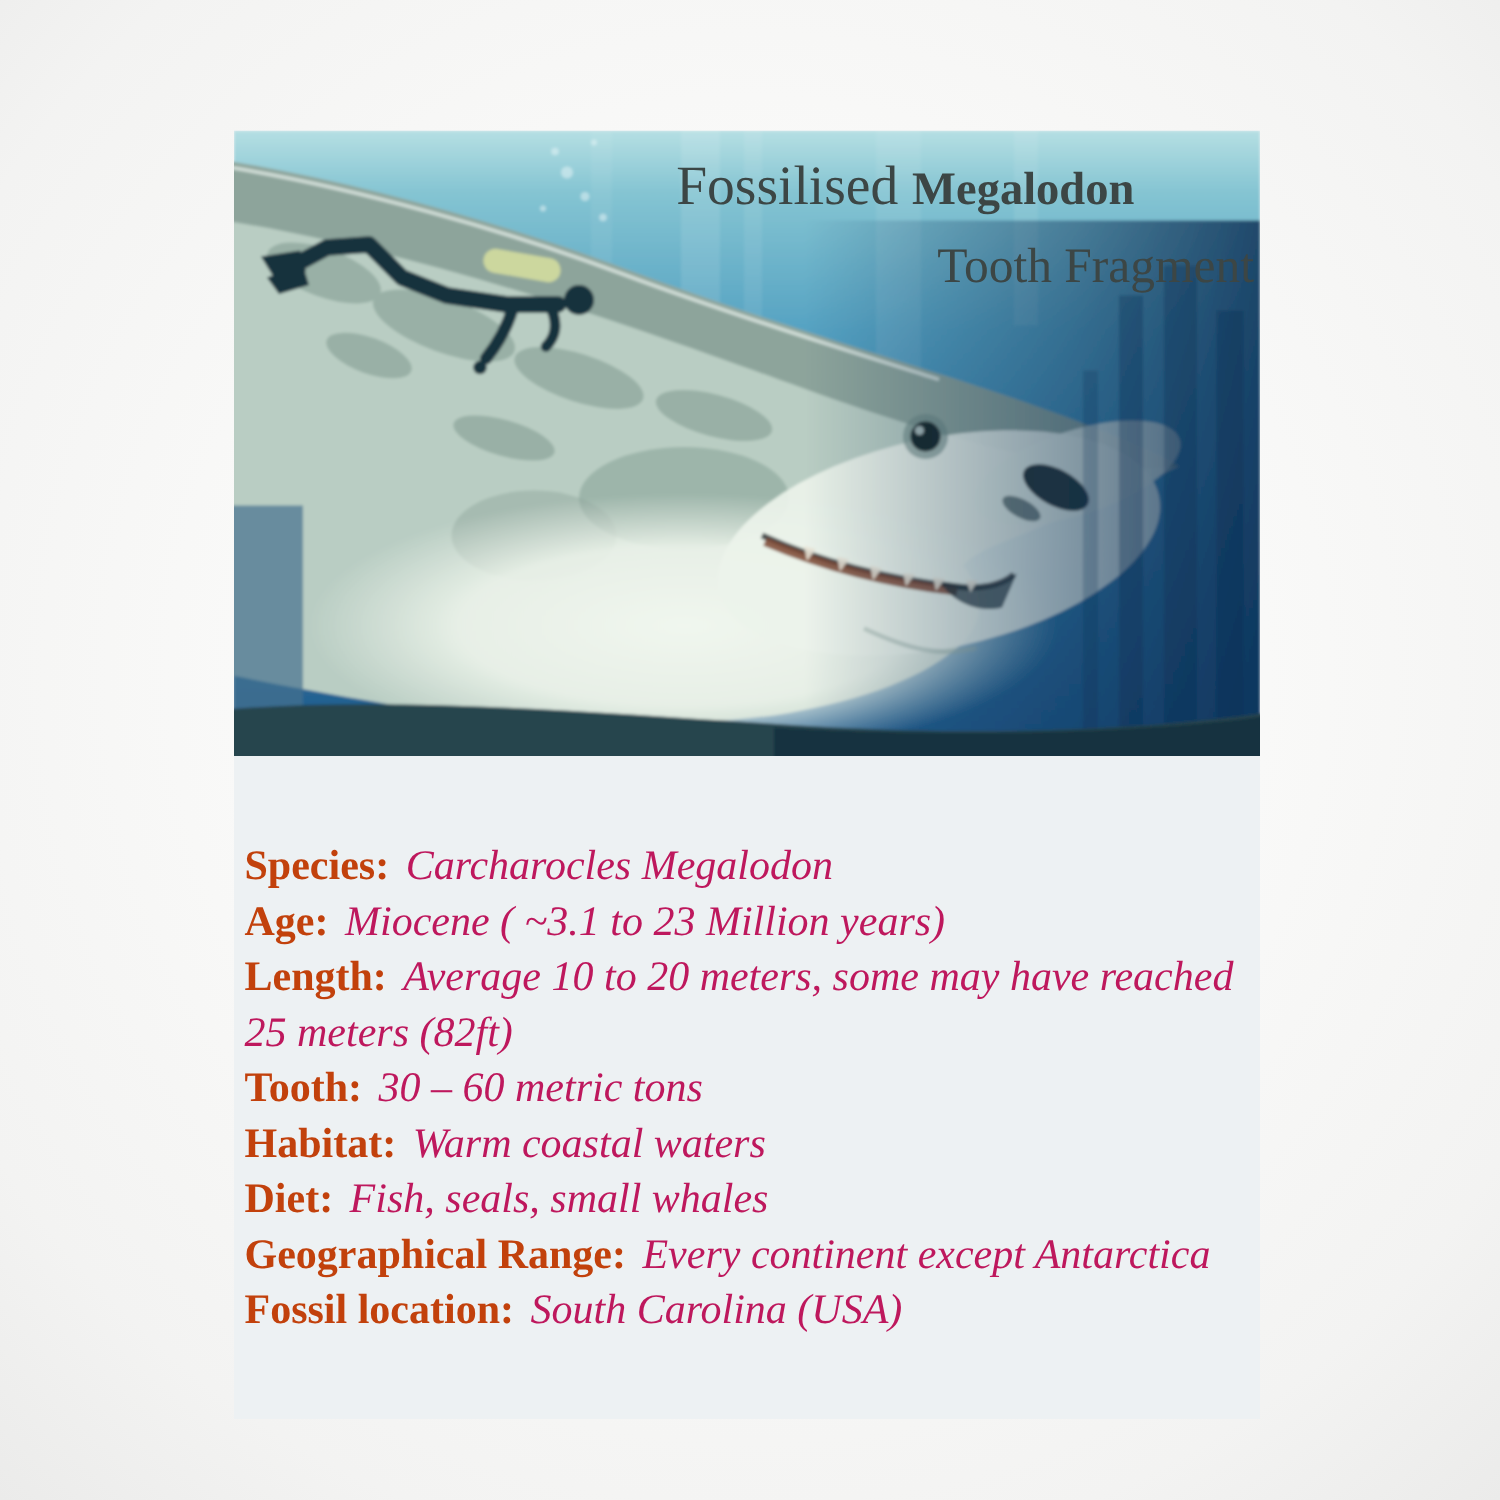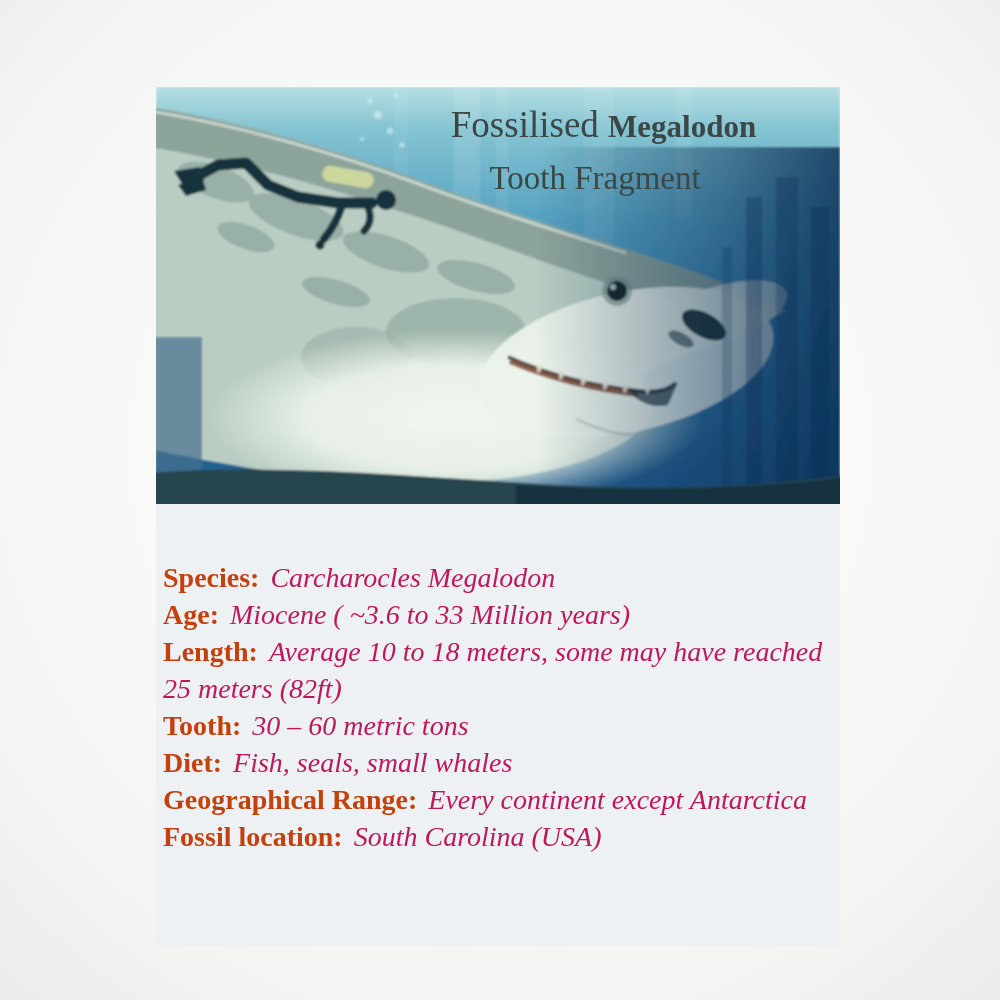--- a/index.html
+++ b/index.html
@@ -36,20 +36,21 @@
   .title-line {
     white-space: nowrap;
     line-height: 52px;
   }
   .t-reg  { font-size: 37px; font-weight: 400; margin-left: 17px; }
   .t-bold { font-size: 31px; font-weight: 700; }
   .subtitle {
     font-size: 33px;
     line-height: 38px;
     margin-top: 1px;
+    text-align: right;
   }
   .info {
     box-sizing: border-box;
     width: 684px; height: 442px;
     padding: 55px 12px 0 7px;
     font-size: 28px;
     line-height: 37px;
     color: #4e4e4c;
   }
   .field { margin: 0; }
@@ -212,27 +213,30 @@
         </div>
         <div class="subtitle">Tooth Fragment</div>
       </div>
     </div>
 
     <div class="info">
       <p class="field">
         <span class="lbl">Species:</span><span class="val">Carcharocles Megalodon</span>
       </p>
       <p class="field">
-        <span class="lbl">Age:</span><span class="val">Miocene ( ~3.6 to 33 Million years)</span>
-      </p>
-      <p class="field">
-        <span class="lbl">Length:</span><span class="val">Average 10 to 18 meters, some may have reached 25 meters (82ft)</span>
+        <span class="lbl">Age:</span><span class="val">Miocene ( ~3.1 to 23 Million years)</span>
+      </p>
+      <p class="field">
+        <span class="lbl">Length:</span><span class="val">Average 10 to 20 meters, some may have reached 25 meters (82ft)</span>
       </p>
       <p class="field">
         <span class="lbl">Tooth:</span><span class="val">30 – 60 metric tons</span>
+      </p>
+      <p class="field">
+        <span class="lbl">Habitat:</span><span class="val">Warm coastal waters</span>
       </p>
       <p class="field">
         <span class="lbl">Diet:</span><span class="val">Fish, seals, small whales</span>
       </p>
       <p class="field">
         <span class="lbl">Geographical Range:</span><span class="val">Every continent except Antarctica</span>
       </p>
       <p class="field">
         <span class="lbl">Fossil location:</span><span class="val">South Carolina (USA)</span>
       </p>

